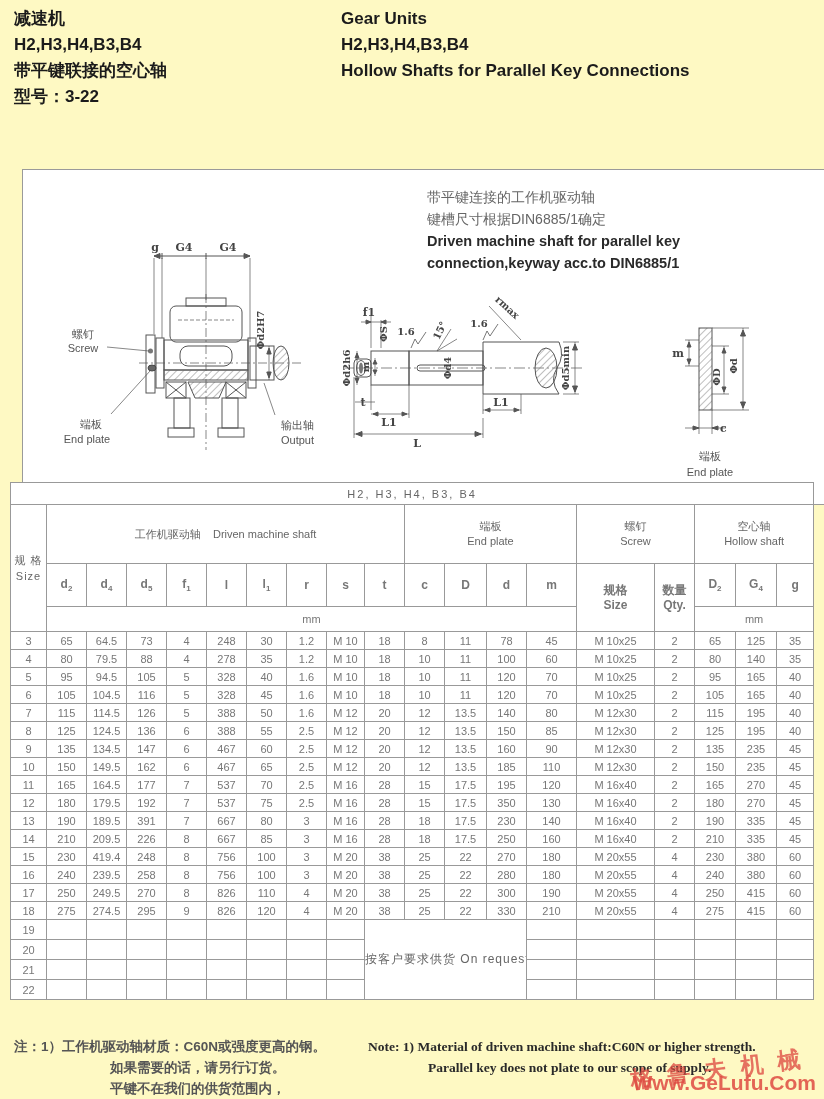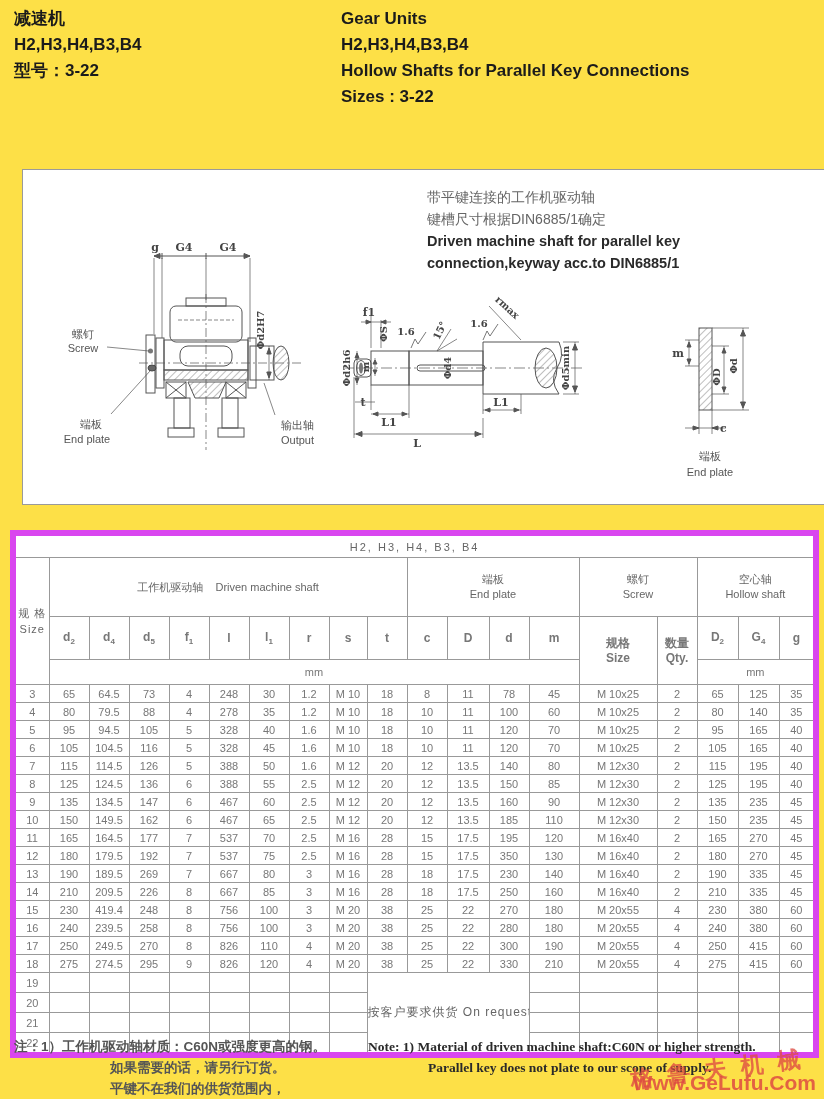--- a/index.html
+++ b/index.html
@@ -1,33 +1,33 @@
 <!DOCTYPE html>
 <html><head>
 <meta charset="utf-8">
 <style>
   html,body{margin:0;padding:0;background:#fff;}
   body{width:824px;height:1099px;position:relative;font-family:"Liberation Sans",sans-serif;color:#222;overflow:hidden;}
-  .page{position:absolute;inset:0;background:#fde047;}
+  .page{position:absolute;inset:0;background:#fef9c3;}
 
   
   .titleblock{position:absolute;top:6px;left:0;width:824px;}
   .title-col{position:absolute;top:0;font-weight:bold;color:#1b1b1b;font-size:17px;line-height:26px;white-space:nowrap;}
   .title-zh{left:14px;}
   .title-en{left:341px;}
 
   
   .drawing{position:absolute;top:122px;left:22px;width:802px;height:334px;border:1px solid #9a9a9a;background:#fff;margin-top:47px;}
 
   
   table.spec{position:absolute;top:482px;left:10px;border-collapse:collapse;table-layout:fixed;width:803px;
              font-size:11px;color:#777;background:#fff;}
   table.spec th,table.spec td{border:1px solid #999;text-align:center;vertical-align:middle;
              font-weight:normal;padding:0;overflow:hidden;white-space:nowrap;}
-  table.spec{border:6px solid #d946ef;margin-top:48px;}
+  table.spec{border:1px solid #d946ef;}
   tr.ttl-row th{height:21px;color:#666;letter-spacing:2px;}
   tr.grp-row th{height:58px;color:#666;}
   tr.sym-row th{height:42px;font-size:12px;color:#777;font-weight:bold;}
   tr.unit-row th{height:24px;color:#777;}
   tbody td{height:17px;}
   tbody tr.er td{height:19px;}
   .two-line div{line-height:15px;}
   .sizeHead div{line-height:16px;letter-spacing:1px;}
   td.onreq{font-size:12px;color:#666;letter-spacing:1px;}
   sub{font-size:8px;}
@@ -53,27 +53,27 @@
 </style>
 </head>
 <body>
 
 <div class="page">
 
   <div class="titleblock">
     <div class="title-col title-zh">
       <div>减速机</div>
       <div>H2,H3,H4,B3,B4</div>
+      <div>带平键联接的空心轴</div>
       <div>型号：3-22</div>
     </div>
     <div class="title-col title-en">
       <div>Gear Units</div>
       <div>H2,H3,H4,B3,B4</div>
       <div>Hollow Shafts for Parallel Key Connections</div>
-      <div>Sizes : 3-22</div>
     </div>
   </div>
 
   <div class="drawing">
     <svg width="802" height="334" viewBox="0 0 802 334">
       <defs>
         <pattern id="hatch" width="5" height="5" patternUnits="userSpaceOnUse" patternTransform="rotate(45)">
           <line x1="0" y1="0" x2="0" y2="5" stroke="#8a8a8a" stroke-width="1.1"></line>
         </pattern>
       </defs>
@@ -527,21 +527,21 @@
           <td>M 16x40</td>
           <td>2</td>
           <td>180</td>
           <td>270</td>
           <td>45</td>
         </tr>
         <tr>
           <td>13</td>
           <td>190</td>
           <td>189.5</td>
-          <td>269</td>
+          <td>391</td>
           <td>7</td>
           <td>667</td>
           <td>80</td>
           <td>3</td>
           <td>M 16</td>
           <td>28</td>
           <td>18</td>
           <td>17.5</td>
           <td>230</td>
           <td>140</td>

